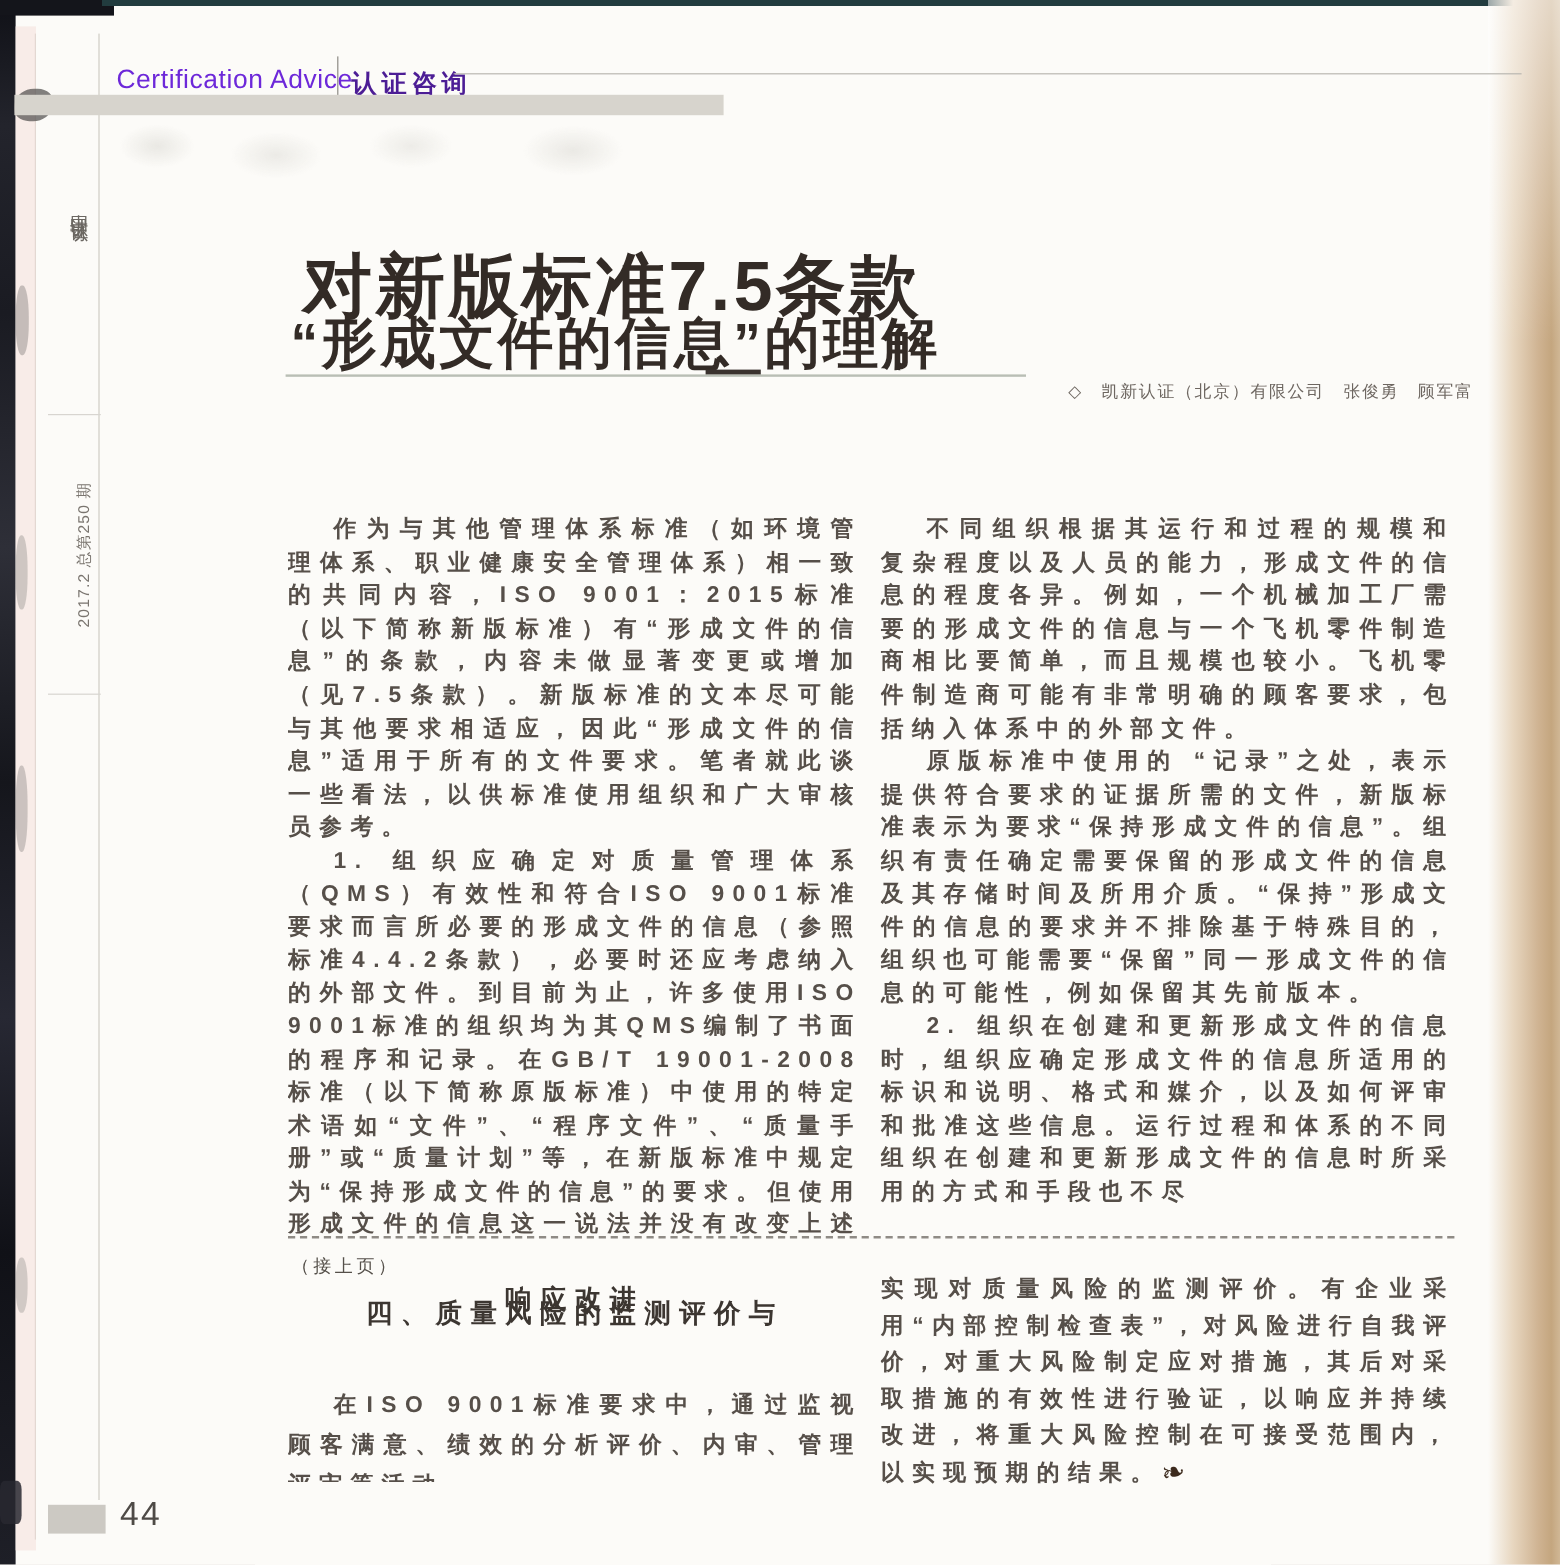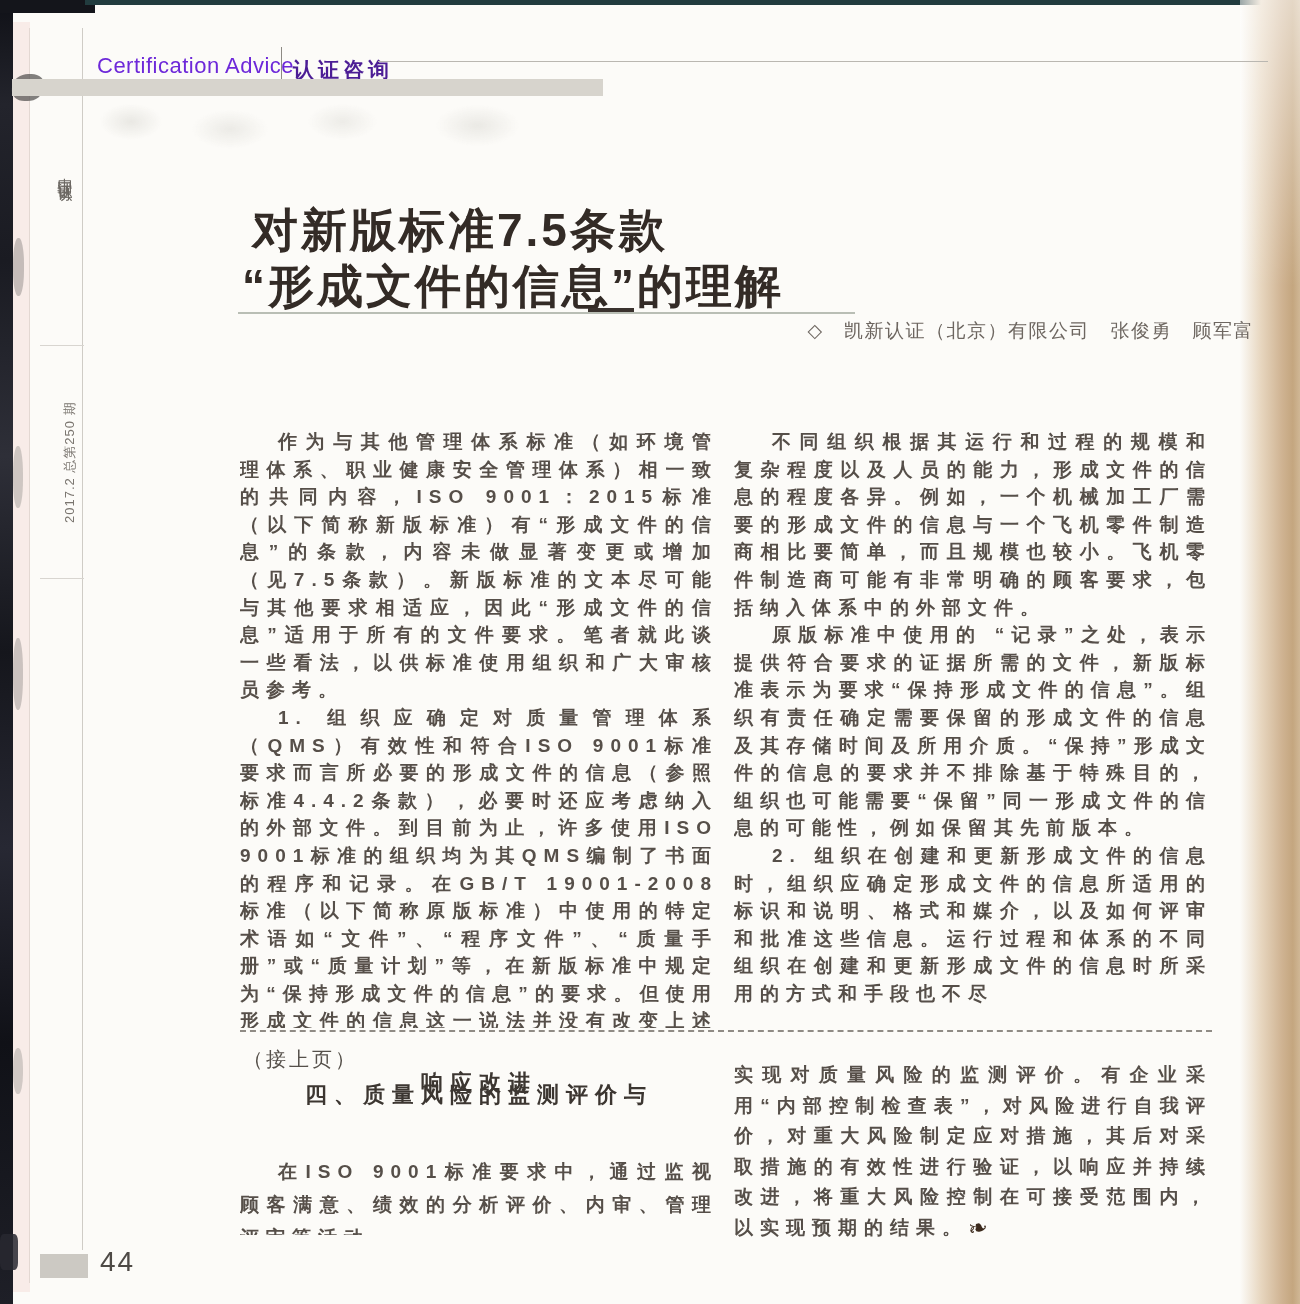--- a/index.html
+++ b/index.html
@@ -42,35 +42,35 @@
   
   .side-journal{position:absolute;left:55px;top:166px;writing-mode:vertical-rl;
     font-size:15px;color:#6b6762;letter-spacing:2px;}
   .side-line{position:absolute;left:40px;width:44px;height:1px;background:#d8d5d0;}
   .side-line.a{top:345px;}
   .side-line.b{top:578px;}
   .side-issue{position:absolute;left:14px;top:458px;width:112px;height:18px;
     transform:rotate(-90deg);transform-origin:center;
     font-size:13px;color:#7a756f;letter-spacing:1px;white-space:nowrap;}
   
-  .title-l1{position:absolute;left:252px;top:200px;font-size:46px;font-weight:bold;color:#332b26;letter-spacing:3px;}
+  .title-l1{position:absolute;left:252px;top:200px;font-size:58px;font-weight:bold;color:#332b26;letter-spacing:3px;}
   .title-l2{position:absolute;left:242px;top:256px;font-size:46px;font-weight:bold;color:#332b26;letter-spacing:3px;}
   .title-rule{position:absolute;left:238px;top:312px;width:617px;height:2px;background:#b9beb5;}
   .title-rule-dark{position:absolute;left:588px;top:308px;width:46px;height:4px;background:#3a322e;}
-  .byline{position:absolute;right:46px;top:318px;font-size:19px;color:#6d6660;letter-spacing:1.5px;white-space:nowrap;}
+  .byline{position:absolute;right:72px;top:318px;font-size:14px;color:#6d6660;letter-spacing:1.5px;white-space:nowrap;}
   
   .col{position:absolute;width:478px;color:#564f49;font-size:19px;line-height:27.6px;
     letter-spacing:7px;text-align:justify;text-justify:inter-character;}
   .col p{margin:0;text-indent:2em;font-weight:bold;}
   .col p.no-indent{text-indent:0;}
   .col-left{left:240px;top:428px;height:600px;overflow:hidden;}
   .col-right{left:734px;top:428px;height:600px;overflow:hidden;}
   .dashed-sep{position:absolute;left:240px;top:1030px;width:972px;height:0;border-top:2px dashed #8f8b85;}
   
-  .cont-marker{position:absolute;left:243px;top:1046px;font-size:20px;color:#55504a;letter-spacing:3px;}
+  .cont-marker{position:absolute;left:243px;top:1046px;font-size:15px;color:#55504a;letter-spacing:3px;}
   .sec-head1{position:absolute;left:240px;top:1080px;width:478px;text-align:center;
     font-size:22px;font-weight:bold;color:#3c3631;letter-spacing:7px;}
   .sec-head2{position:absolute;left:240px;top:1068px;width:478px;text-align:center;
     font-size:22px;font-weight:bold;color:#3c3631;letter-spacing:7px;}
   .cont-left{left:240px;top:1155px;height:80px;overflow:hidden;line-height:33px;}
   .cont-right{left:734px;top:1060px;height:185px;overflow:hidden;line-height:30.5px;}
   .end-mark{font-size:24px;color:#3c2a1d;letter-spacing:0;vertical-align:-2px;display:inline-block;transform:rotate(-12deg);}
   
   .pagenum-bar{position:absolute;left:40px;top:1254px;width:48px;height:24px;background:#ccc9c3;}
   .pagenum{position:absolute;left:100px;top:1246px;font-size:28px;color:#4e4a46;letter-spacing:2px;}

